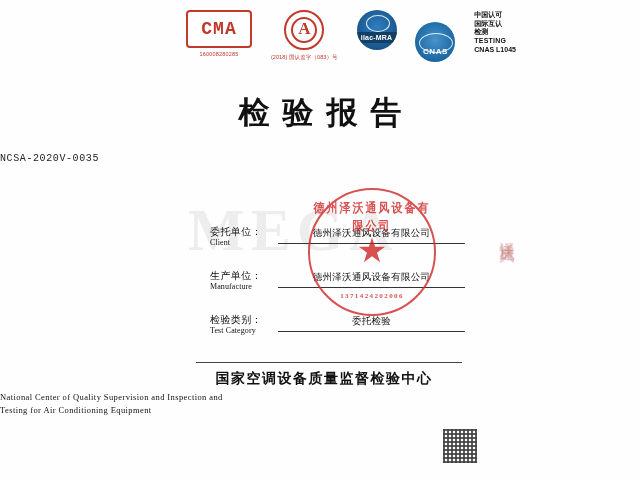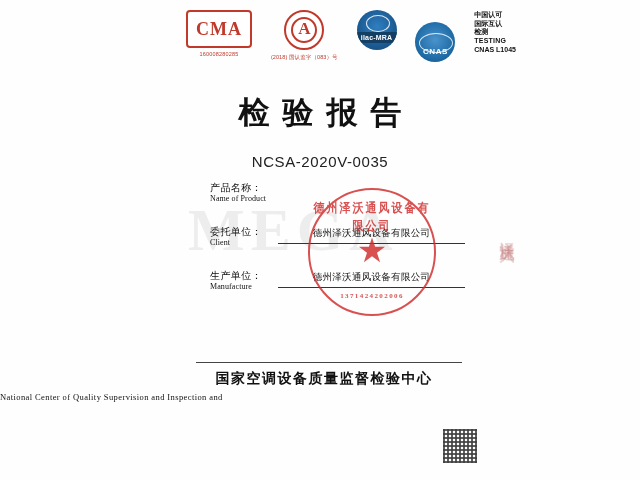--- a/index.html
+++ b/index.html
@@ -44,21 +44,21 @@
   .cma-mark {
     width: 62px;
     height: 34px;
     border: 2px solid #c0392b;
     border-radius: 4px;
     color: #c0392b;
     font-weight: bold;
     font-size: 18px;
     line-height: 34px;
     letter-spacing: 1px;
-    font-family: Liberation Serif, serif;
+    font-family: Liberation Mono, monospace;
     background: #fff;
   }
   .cma-code {
     font-size: 5.5px;
     color: #c0392b;
     margin-top: 3px;
     letter-spacing: 0.2px;
   }
 
   
@@ -182,25 +182,24 @@
     font-size: 20px;
     letter-spacing: 2.5px;
     text-indent: 2.5px;
     font-family: "Liberation Serif", serif;
     color: #111;
   }
   .report-no {
     position: absolute;
     top: 153px;
     left: 0; right: 0;
-    text-align: center;
-    font-size: 15px;
+    font-size: 10px;
     letter-spacing: 0.6px;
     color: #222;
-    font-family: Liberation Sans, sans-serif;
+    font-family: Liberation Mono, monospace;
   }
 
   
   .fields {
     position: absolute;
     top: 182px;
     left: 210px;
     width: 250px;
   }
   .field {
@@ -396,24 +395,20 @@
 
   <div class="wm wm-mega">MEGA</div>
   <div class="wm wm-side">泽沃通风</div>
 
   <div class="title-cn">检验报告</div>
   <div class="report-no">NCSA-2020V-0035</div>
 
   <div class="fields">
 
     <div class="field">
-      <div class="labels">
-        <div class="lab-cn">产品名称：</div>
-        <div class="lab-en">Name of Product</div>
-      </div>
     </div>
 
     <div class="field">
       <div class="labels">
         <div class="lab-cn">委托单位：</div>
         <div class="lab-en">Client</div>
       </div>
       <div class="valwrap">
         <div class="val">德州泽沃通风设备有限公司</div>
       </div>
@@ -422,28 +417,38 @@
     <div class="field">
       <div class="labels">
         <div class="lab-cn">生产单位：</div>
         <div class="lab-en">Manufacture</div>
       </div>
       <div class="valwrap">
         <div class="val">德州泽沃通风设备有限公司</div>
       </div>
     </div>
 
+    <div class="field">
+      <div class="labels">
+        <div class="lab-cn">检验类别：</div>
+        <div class="lab-en">Test Category</div>
+      </div>
+      <div class="valwrap">
+        <div class="val">委托检验</div>
+      </div>
+    </div>
 
   </div>
 
   <div class="stamp">
     <div class="arc-top">德州泽沃通风设备有限公司</div>
     <div class="star">★</div>
     <div class="arc-bot">1371424202006</div>
   </div>
 
   <div class="rule"></div>
   <div class="org-cn">国家空调设备质量监督检验中心</div>
   <div class="org-en1">National Center of Quality Supervision and Inspection and</div>
+  <div class="org-en2">Testing for Air Conditioning Equipment</div>
 
   <div class="qr"></div>
 
 </div>
 
 </body></html>

